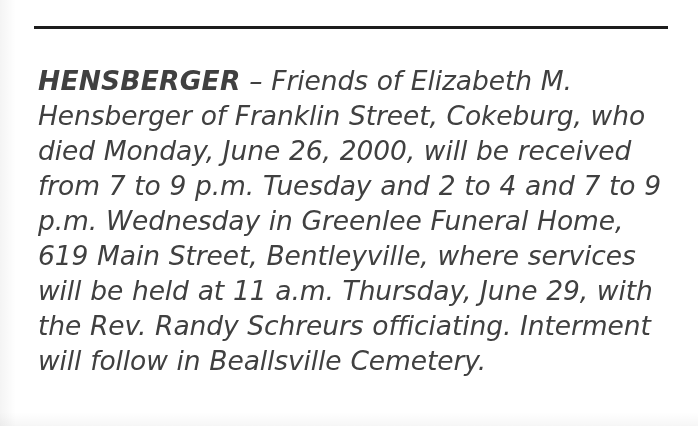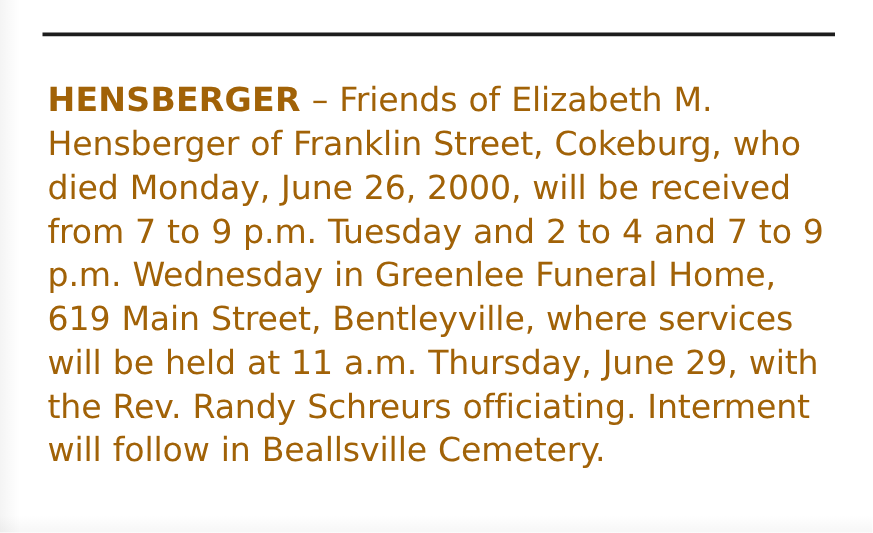--- a/index.html
+++ b/index.html
@@ -33,21 +33,22 @@
   .obit-body {
     position: absolute;
     left: 38px;
     top: 36px;
     width: 630px;
     font-size: 26.5px;
     line-height: 35px;
     letter-spacing: -0.1px;
     word-spacing: 0.5px;
     text-align: left;
-    color: #a16207;
+    color: #404040;
+    font-style: italic;
   }
   .surname {
     font-weight: bold;
     letter-spacing: 0.2px;
   }
   .obit-text {
     font-weight: normal;
   }
   
   .edge-shade {

